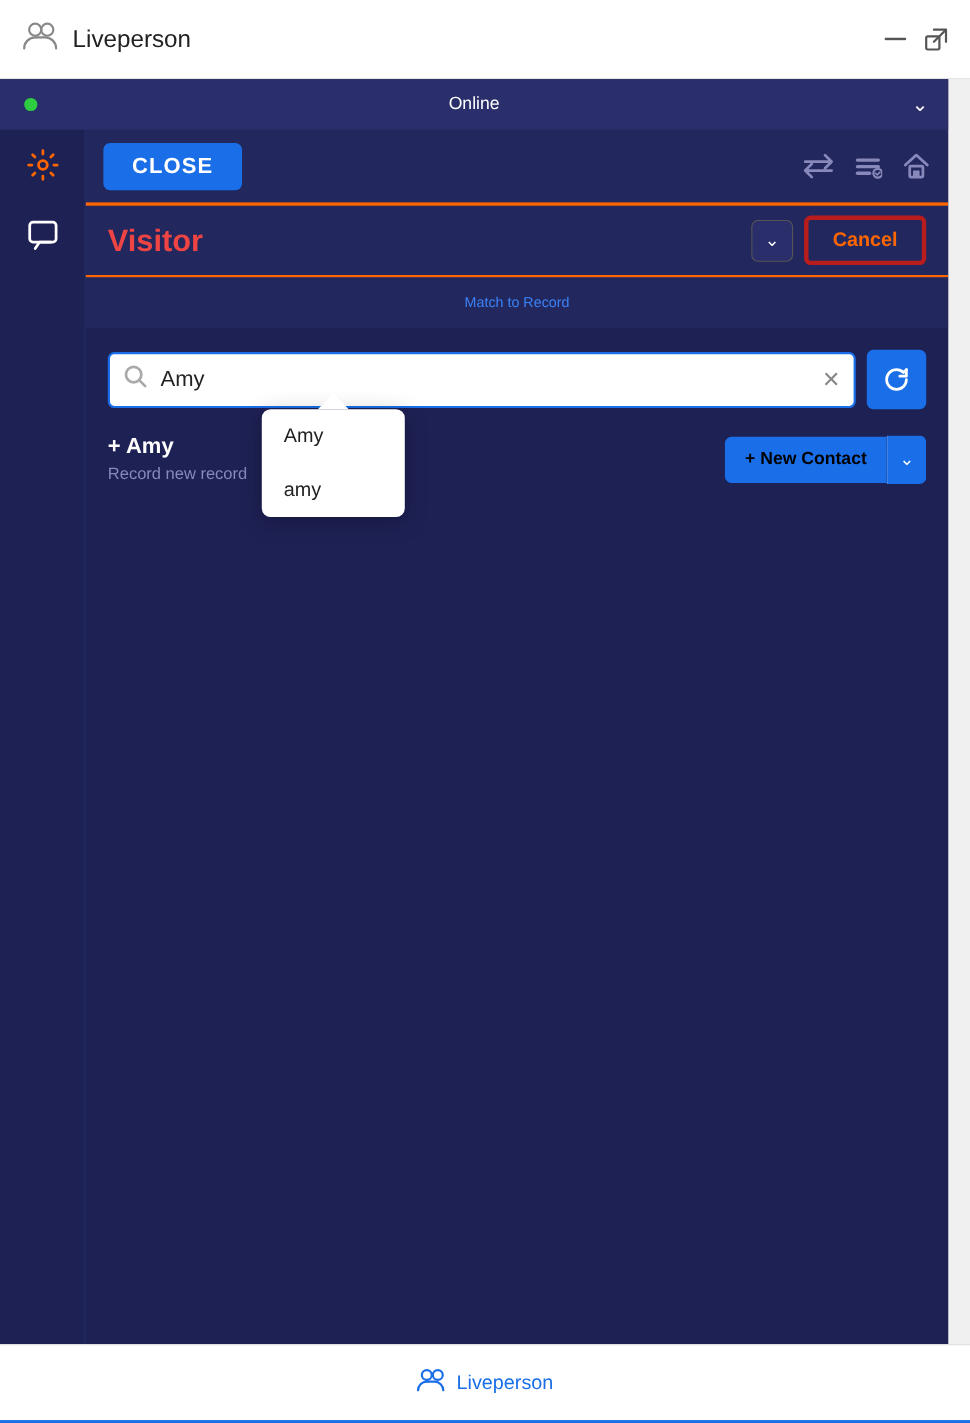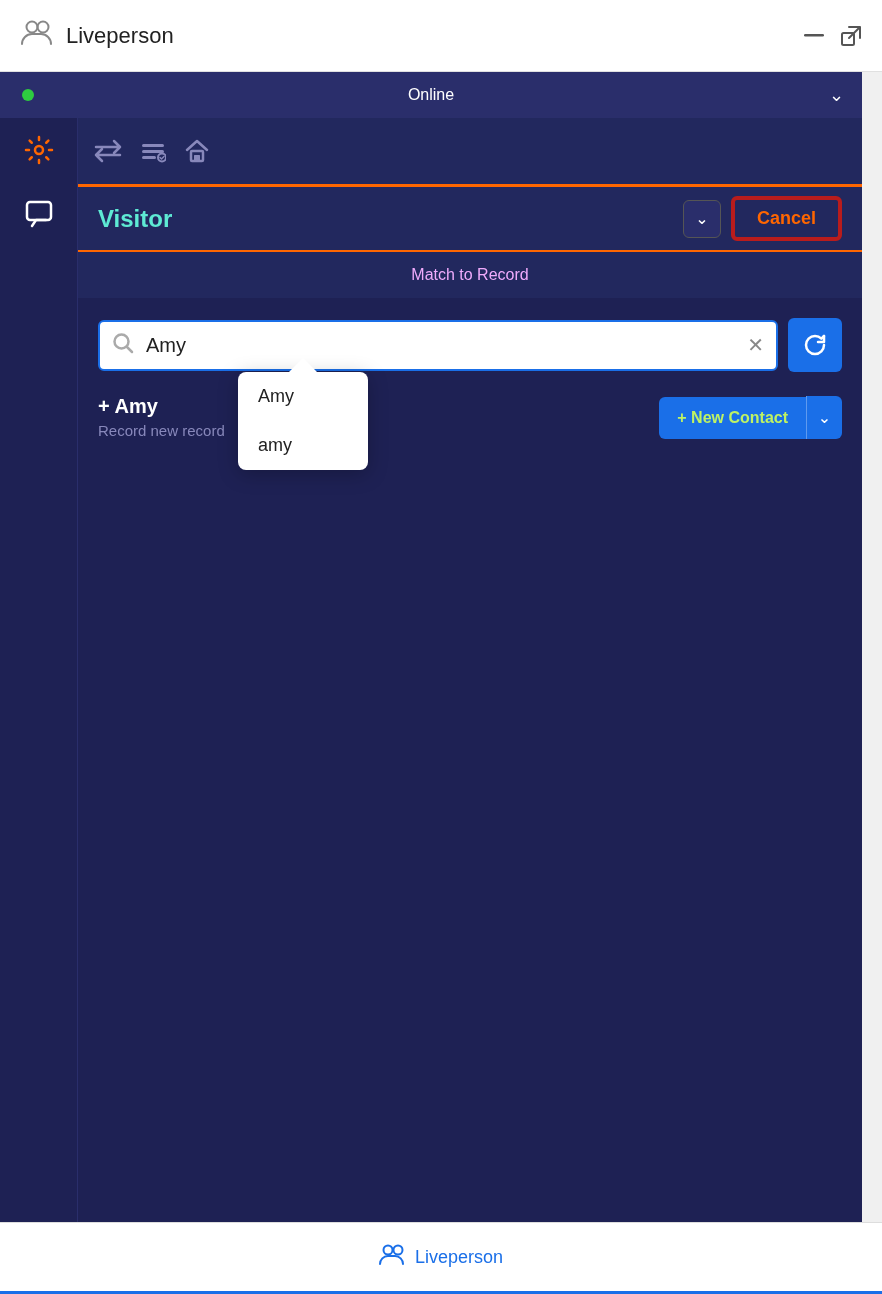--- a/index.html
+++ b/index.html
@@ -173,22 +173,22 @@
     .visitor-section {
       background: #22285e;
       border-top: 3px solid #ff6600;
       padding: 0 20px;
       height: 66px;
       display: flex;
       align-items: center;
       justify-content: space-between;
     }
     .visitor-title {
-      color: #5eead4;
-      font-size: 24px;
+      color: #ef4444;
+      font-size: 28px;
       font-weight: 600;
     }
     .visitor-actions {
       display: flex;
       align-items: center;
       gap: 10px;
     }
     .dropdown-btn {
       background: #2a2e6b;
       border: 1px solid #555;
@@ -221,22 +221,22 @@
       flex-direction: column;
       padding: 0;
     }
     .match-header {
       background: #22285e;
       border-top: 2px solid #ff6600;
       padding: 14px 20px;
       text-align: center;
     }
     .match-title {
-      color: #f0abfc;
-      font-size: 16px;
+      color: #3b82f6;
+      font-size: 13px;
       text-align: center;
     }
 
     
     .search-area {
       padding: 20px 20px 10px 20px;
       display: flex;
       gap: 10px;
       align-items: center;
     }
@@ -341,21 +341,21 @@
     
     .new-contact-group {
       display: flex;
       align-items: center;
       margin-left: auto;
       align-self: flex-start;
       margin-top: 4px;
     }
     .new-contact-btn {
       background: #1a6fe8;
-      color: #bef264;
+      color: #000000;
       border: none;
       border-radius: 6px 0 0 6px;
       padding: 12px 18px;
       font-size: 16px;
       font-weight: 600;
       cursor: pointer;
       white-space: nowrap;
     }
     .new-contact-dropdown {
       background: #1a6fe8;
@@ -455,20 +455,21 @@
         <svg width="30" height="30" viewBox="0 0 30 30" fill="none">
           <rect x="3" y="3" width="24" height="18" rx="3" stroke="#fff" stroke-width="2.5"></rect>
           <path d="M8 27l4-6h10" stroke="#fff" stroke-width="2.5" stroke-linecap="round" stroke-linejoin="round"></path>
         </svg>
       </div>
     </div>
 
     <div class="main-panel">
 
       <div class="top-toolbar">
+        <button class="close-btn">CLOSE</button>
         <div class="toolbar-icons">
           <button class="toolbar-icon-btn">
             <svg width="28" height="24" viewBox="0 0 28 24" fill="none">
               <path d="M2 8h24M20 2l6 6-6 6" stroke="#8888bb" stroke-width="2.5" stroke-linecap="round" stroke-linejoin="round"></path>
               <path d="M26 16H2M8 10l-6 6 6 6" stroke="#8888bb" stroke-width="2.5" stroke-linecap="round" stroke-linejoin="round"></path>
             </svg>
           </button>
           <button class="toolbar-icon-btn">
             <svg width="26" height="26" viewBox="0 0 26 26" fill="none">
               <rect x="2" y="6" width="22" height="3" rx="1.5" fill="#8888bb"></rect>

